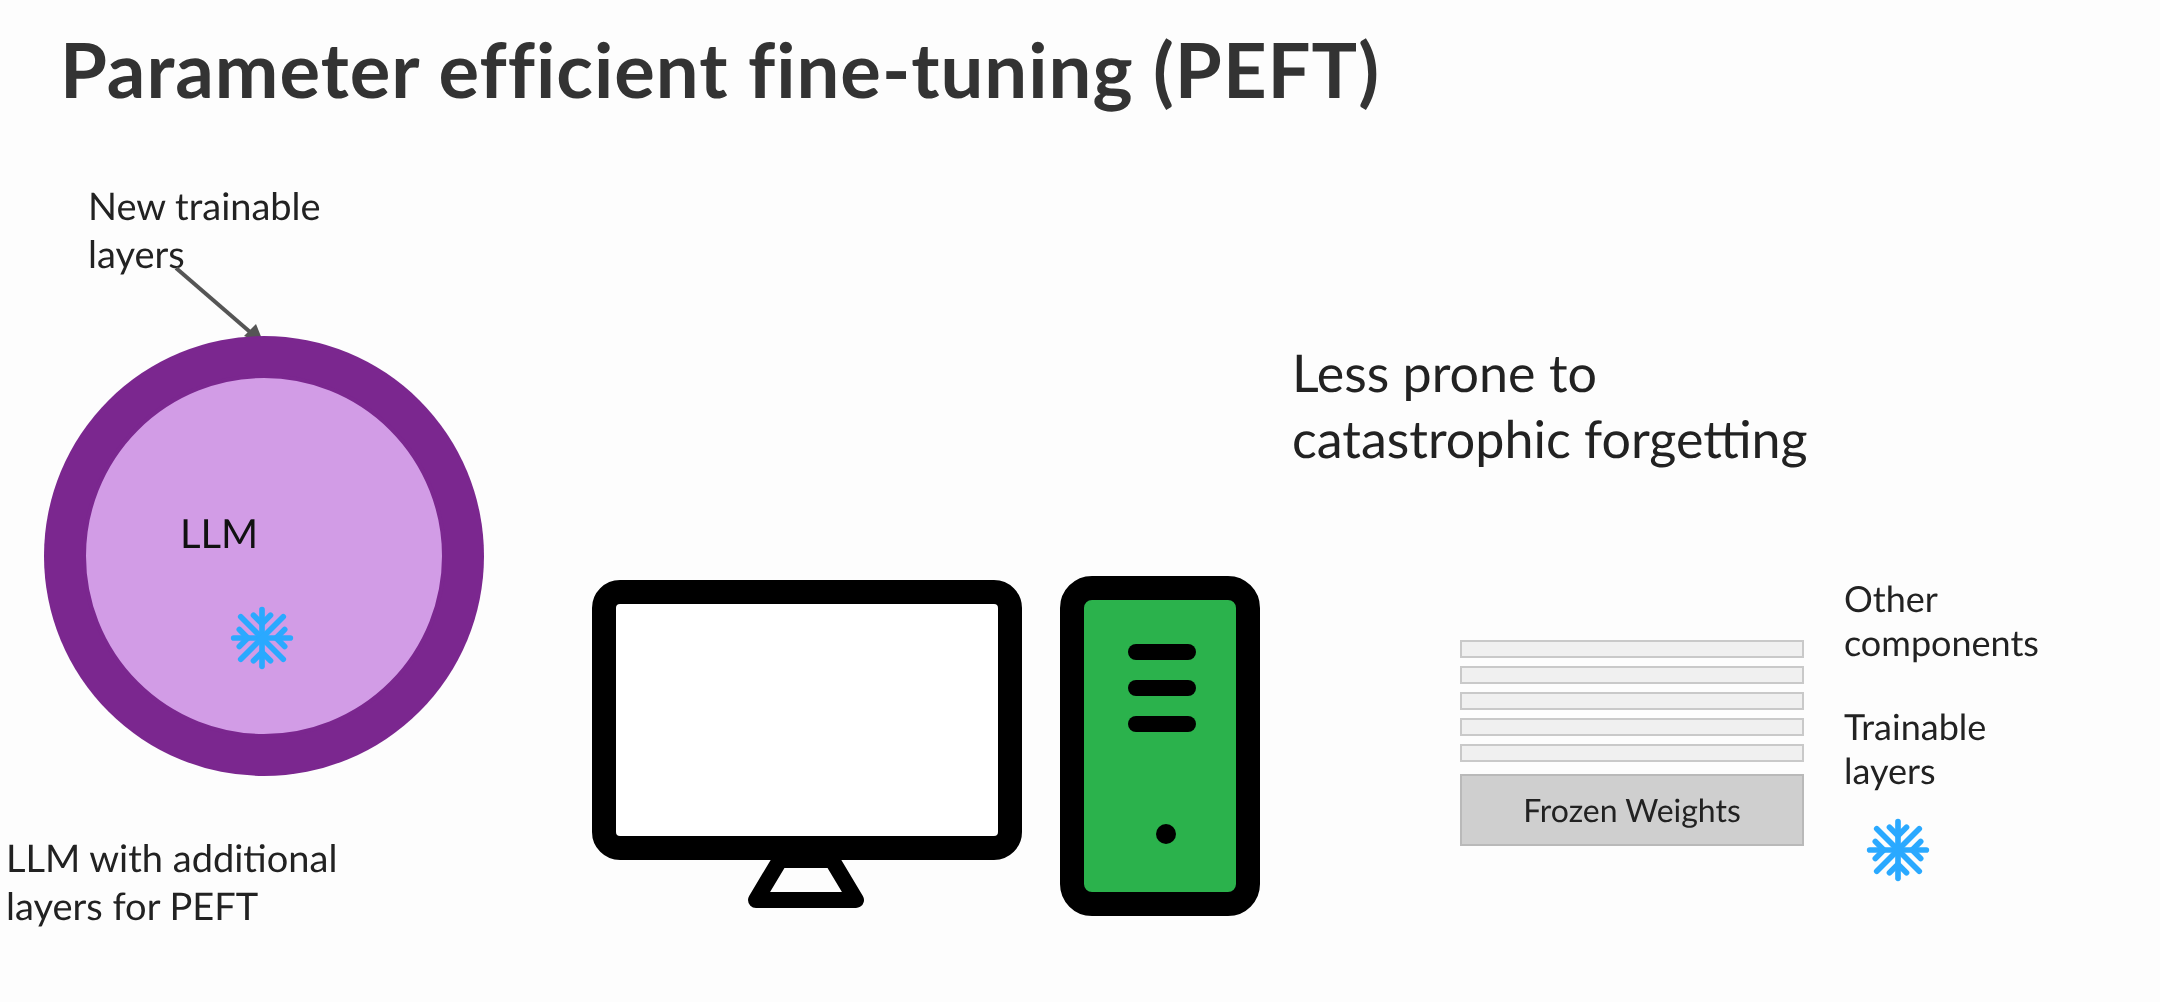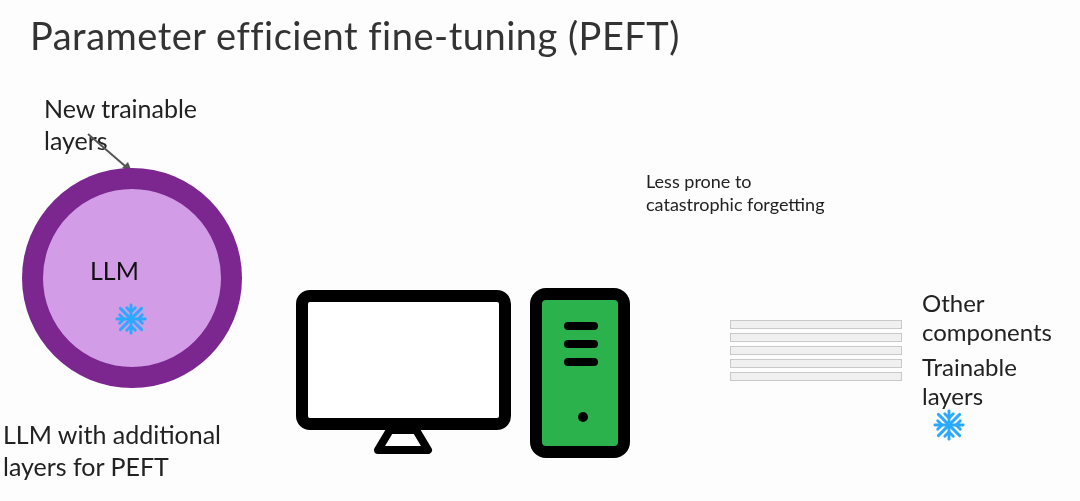--- a/index.html
+++ b/index.html
@@ -1,25 +1,25 @@
 <!DOCTYPE html>
 <html><head>
 <meta charset="utf-8">
 <style>
   html,body{margin:0;padding:0;width:1080px;height:501px;font-family:"Lato","Segoe UI","Helvetica Neue",Arial,sans-serif;background:#fdfdfd;color:#222;overflow:hidden}
   .abs{position:absolute}
-  .title{left:30px;top:12px;font-size:38px;font-weight:400;letter-spacing:.5px;color:#333}
+  .title{left:30px;top:12px;font-size:38px;font-weight:700;letter-spacing:.5px;color:#333}
   
-  .lbl{font-size:25px;line-height:1.28;color:#222}
-  .lbl-sm{font-size:24px}
+  .lbl{font-size:19px;line-height:1.28;color:#222}
+  .lbl-sm{font-size:18px}
   
   .circle-wrap{left:22px;top:168px;width:220px;height:220px}
   .outer-ring{width:220px;height:220px;border-radius:50%;background:#7b278f;position:absolute}
   .inner-disc{width:182px;height:182px;border-radius:50%;background:#d29ce6;position:absolute;left:19px;top:19px;border:2px solid #7b278f;box-sizing:border-box}
-  .llm-label{left:90px;top:255px;font-size:25px;font-weight:400;color:#111}
+  .llm-label{left:90px;top:255px;font-size:20px;font-weight:400;color:#111}
   .snow1{left:114px;top:302px}
   
   .arrow{left:80px;top:128px;width:70px;height:50px}
   
   .monitor{left:296px;top:290px;width:215px;height:140px;border:12px solid #000;border-radius:14px;background:#fff;box-sizing:border-box}
   .mon-stand{left:368px;top:430px;width:70px;height:28px}
   
   .tower{left:530px;top:288px;width:100px;height:170px;border:12px solid #000;border-radius:16px;background:#2bb24c;box-sizing:border-box}
   .tower .slot{position:absolute;left:22px;width:34px;height:8px;background:#000;border-radius:4px}
   .tower .slot.s1{top:22px}
@@ -74,29 +74,32 @@
   <polygon points="22,0 48,0 60,20 10,20" fill="none" stroke="#000" stroke-width="8" stroke-linejoin="round"></polygon>
 </svg>
 
 <div class="abs tower">
   <div class="slot s1"></div>
   <div class="slot s2"></div>
   <div class="slot s3"></div>
   <div class="dot"></div>
 </div>
 
-<div class="abs lbl" style="left:646px;top:170px;font-size:18px;white-space:pre">Less prone to
+<div class="abs lbl" style="left:646px;top:170px;font-size:26px;white-space:pre">Less prone to
 catastrophic forgetting</div>
 
 <div class="abs stack">
   <div class="thin"></div>
   <div class="thin"></div>
   <div class="thin"></div>
   <div class="thin"></div>
   <div class="thin"></div>
+  <div class="frozen">
+      <span>Frozen Weights</span>
+    </div>
 </div>
 
 <div class="abs lbl-sm" style="left:922px;top:288px;white-space:pre">Other
 components</div>
 <div class="abs lbl-sm" style="left:922px;top:352px;white-space:pre">Trainable
 layers</div>
 
 <svg class="abs snow snow2" viewBox="0 0 24 24">
   <g stroke="#2aa9ff" stroke-width="2" stroke-linecap="round" fill="none">
     <line x1="12" y1="2" x2="12" y2="22"></line>

